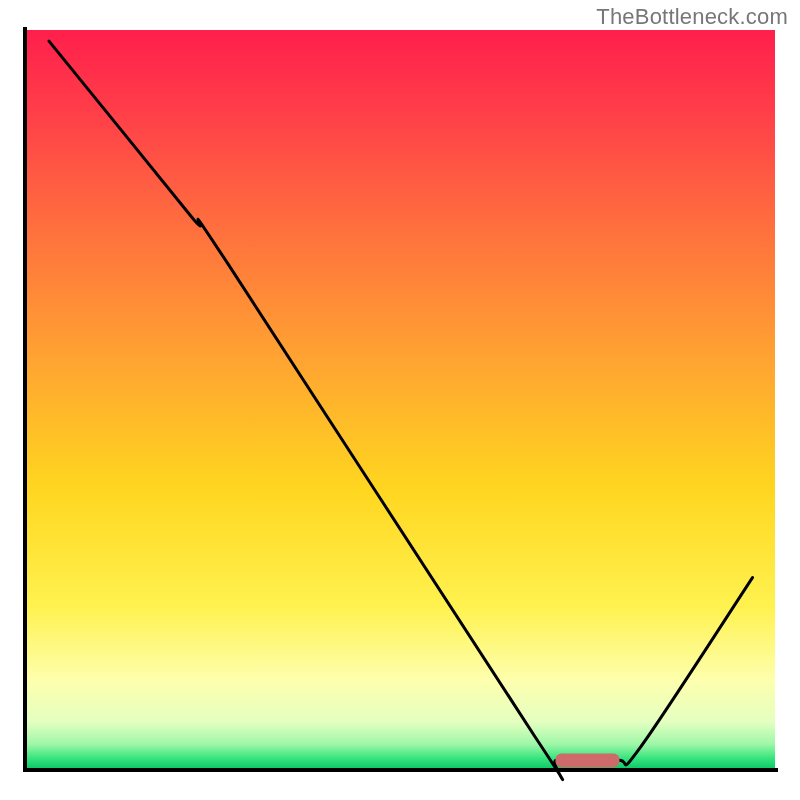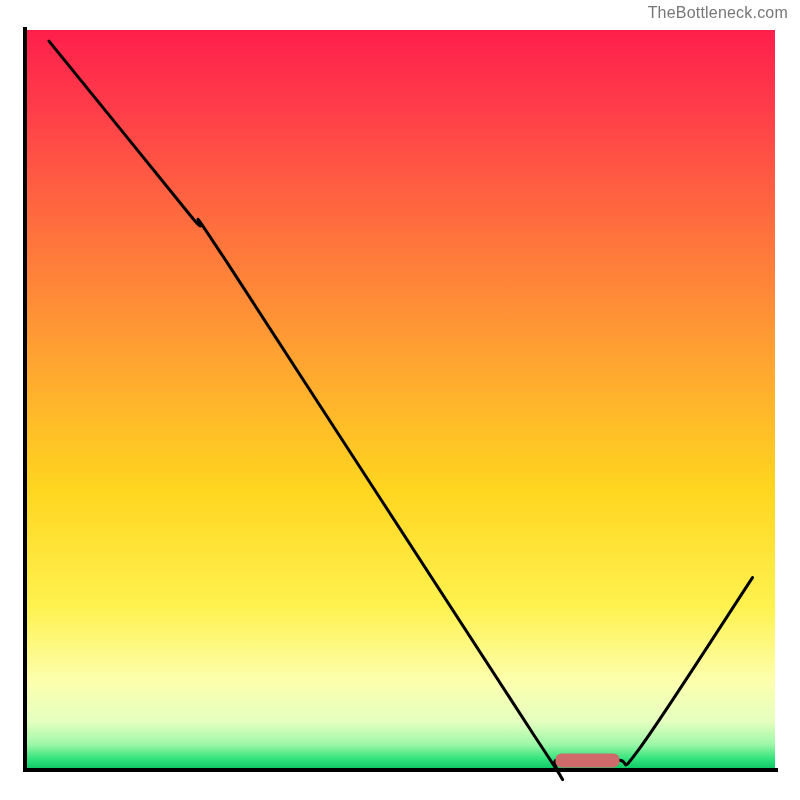--- a/index.html
+++ b/index.html
@@ -13,21 +13,21 @@
   .container {
     position: relative;
     width: 800px;
     height: 800px;
   }
   .watermark {
     position: absolute;
     top: 4px;
     right: 12px;
     color: #777777;
-    font-size: 16px;
+    font-size: 22px;
     font-weight: 400;
     letter-spacing: 0.2px;
     z-index: 10;
     margin-left: 32px;
   }
   svg {
     position: absolute;
     top: 0;
     left: 0;
   }

